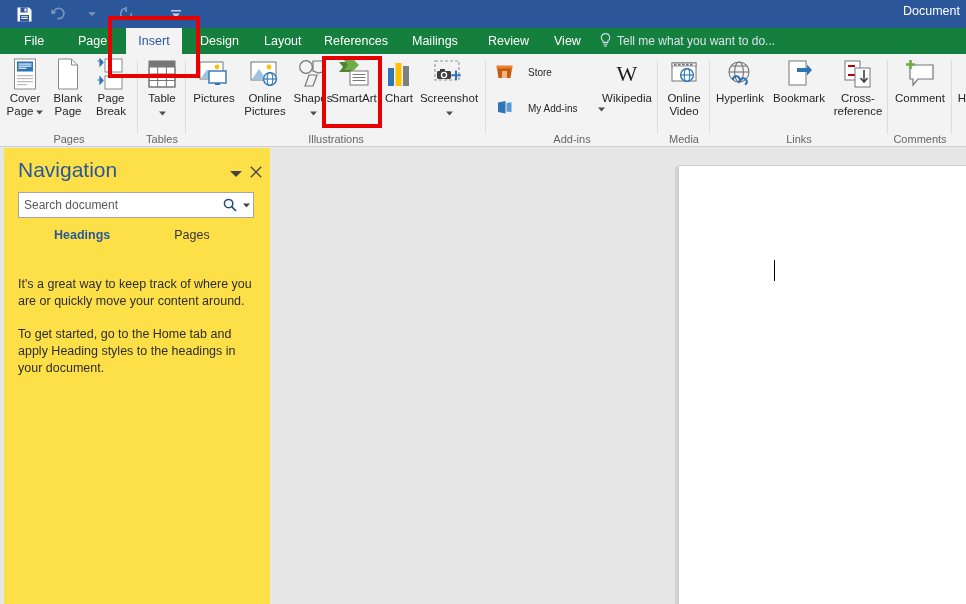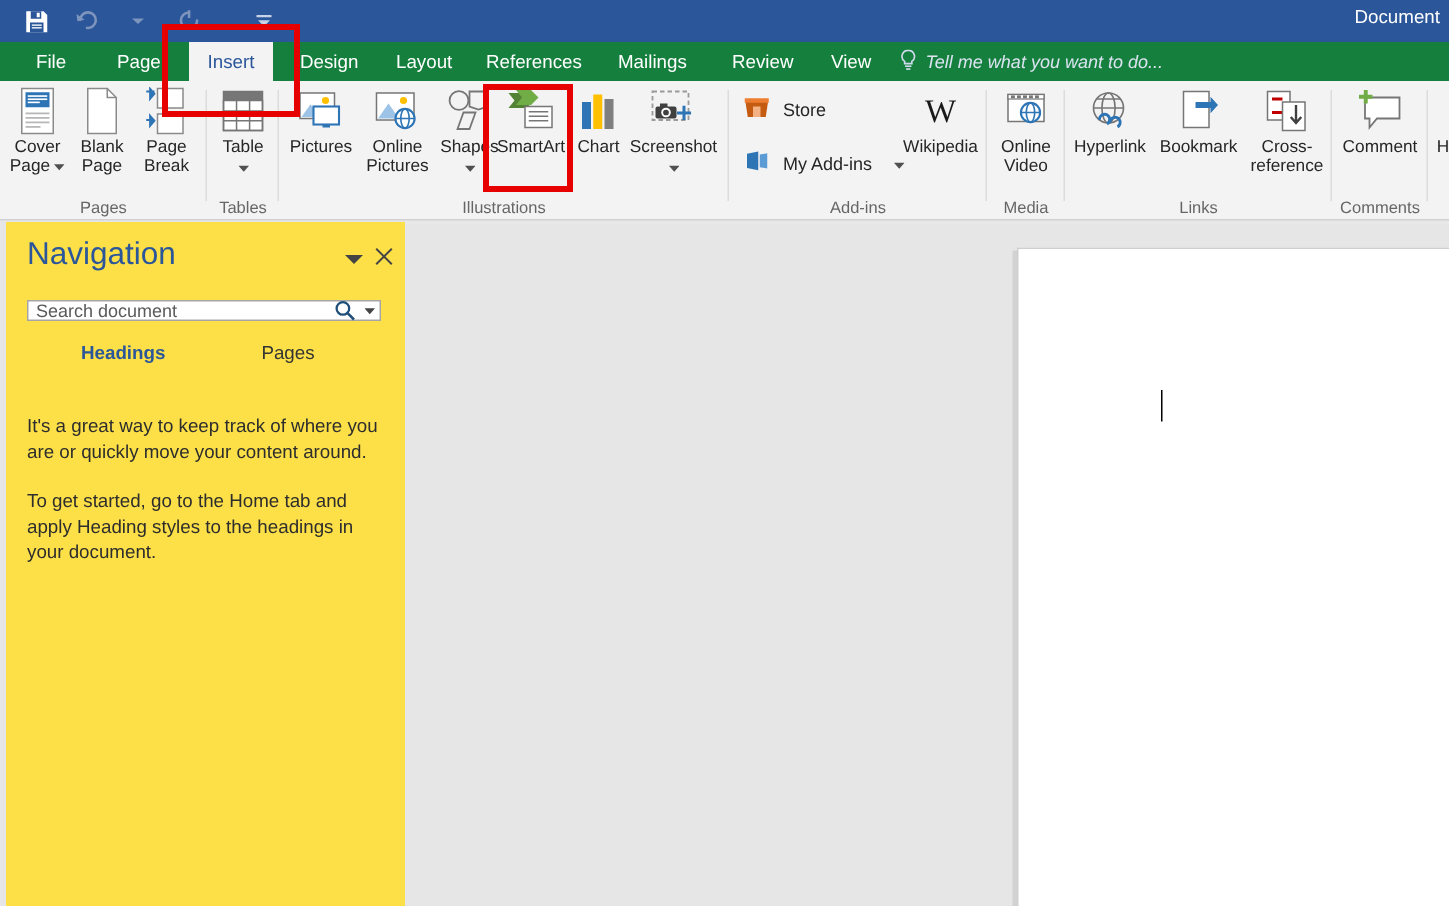--- a/index.html
+++ b/index.html
@@ -33,21 +33,21 @@
   .tab {
     position: absolute; top: 0; height: 26px;
     display: flex; align-items: center; justify-content: center;
     color: #ffffff; font-size: 12.5px; white-space: nowrap;
     padding: 0 10px;
   }
   .tab.active { background: #f3f3f3; color: #2b579a; }
   .tellme {
     position: absolute; top: 0; height: 26px; left: 600px;
     display: flex; align-items: center; gap: 6px;
-    color: #dbe3f0; font-size: 12px; white-space: nowrap; font-style: italic;
+    color: #dbe3f0; font-size: 12px; white-space: nowrap;
   }
   .bulb { display: block; }
 
   
   .ribbon {
     position: absolute; left: 0; top: 54px; width: 966px; height: 93px;
     background: #f3f3f3;
     border-bottom: 1px solid #d0d0d0;
   }
   .grp { position: absolute; top: 0; height: 93px; }
@@ -61,38 +61,38 @@
     display: flex; flex-direction: column; align-items: center;
     font-size: 11.5px; color: #262626; line-height: 12.5px;
     text-align: center;
   }
   .btn .ico { height: 36px; display: flex; align-items: center; justify-content: center; }
   .btn .lbl { white-space: nowrap; }
   .btn .lbl2 { white-space: nowrap; }
   .caret-d { display: block; margin-top: 1px; }
   .btn-h { 
     position: absolute;
-    display: flex; align-items: center; gap: 9px;
-    font-size: 12px; color: #262626; white-space: nowrap;
+    display: flex; align-items: center; gap: 15px;
+    font-size: 10px; color: #262626; white-space: nowrap;
   }
 
   
   .navpane {
     position: absolute; left: 4px; top: 148px; width: 270px; height: 456px;
     background: #fde047; border-right: 1px solid #d6d6d6;
   }
   .nav-title {
     position: absolute; left: 14px; top: 10px;
     font-size: 21px; color: #2b579a; font-weight: normal;
   }
   .nav-ctrl { position: absolute; top: 16px; cursor: pointer; }
   .nav-search {
-    position: absolute; left: 14px; top: 44px; width: 236px; height: 14px;
+    position: absolute; left: 14px; top: 44px; width: 236px; height: 26px;
     background: #ffffff; border: 1px solid #a6a6a6;
-    display: flex; align-items: center; margin-top: 8px;
+    display: flex; align-items: center;
   }
   .nav-search input {
     flex: 1; border: 0; outline: 0; background: transparent;
     font-family: "Liberation Sans", sans-serif; font-size: 12px; color: #444;
     padding-left: 5px;
   }
   .nav-search input::placeholder { color: #5a5a5a; opacity: 1; }
   .nav-search .s-ico { padding: 0 3px; display: flex; align-items: center; }
   .nav-tabs { position: absolute; left: 14px; top: 80px; display: flex; gap: 28px; }
   .nav-tab { font-size: 12.5px; color: #333333; white-space: nowrap; padding-left: 36px; }

